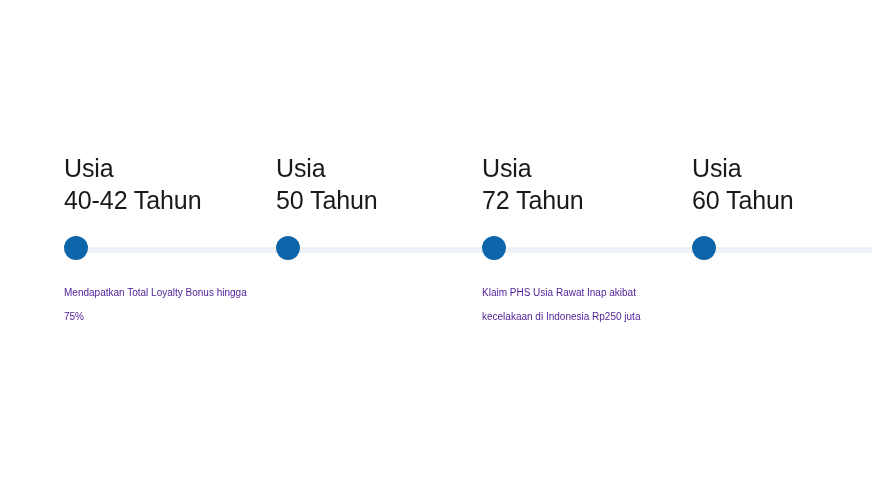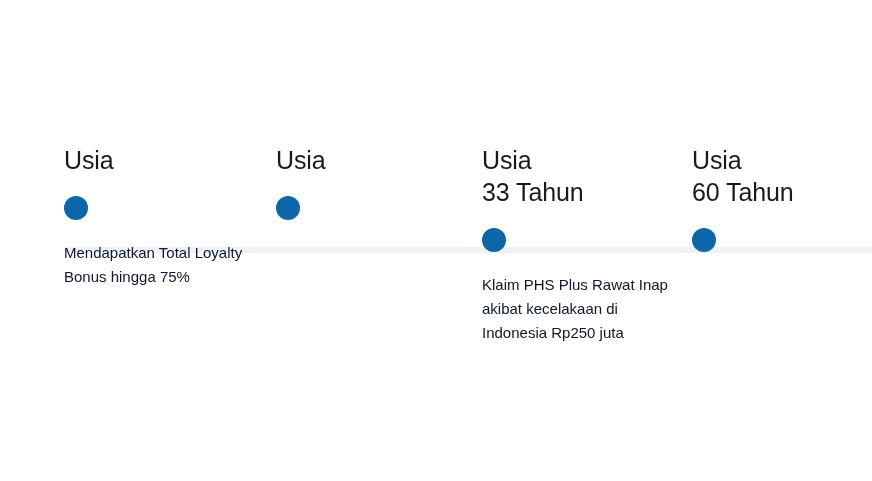--- a/index.html
+++ b/index.html
@@ -33,21 +33,21 @@
     right: 0;
     top: 247px;
     height: 6px;
     background: #eef1f6;
     border-radius: 0px;
   }
 
   
   .milestone {
     position: absolute;
-    top: 144px;
+    top: 152px;
     width: 196px;
   }
 
   .milestone-heading {
     margin: 0;
     padding: 0;
     font-size: 25px;
     line-height: 32px;
     font-weight: 400;
     color: #1a1a1a;
@@ -75,69 +75,71 @@
     height: 24px;
     border-radius: 50%;
     background: #0d66aa;
   }
 
   
   .milestone-desc {
     margin: 0;
     padding: 0;
     margin-top: 15px;
-    font-size: 15px;
+    font-size: 10px;
     line-height: 24px;
     font-weight: 400;
-    color: #0f172a;
+    color: #4c1d95;
     width: 190px;
   }
 
   
   #milestone-0 { left: 64px; }
   #milestone-1 { left: 276px; }
   #milestone-2 { left: 482px; }
   #milestone-3 { left: 692px; }
   #milestone-3 .milestone-desc { width: 180px; }
 </style>
 </head>
 <body>
 
 <div id="timeline-section">
 
   <div id="timeline-track"></div>
 
   <div class="milestone" id="milestone-0">
     <div class="milestone-heading">
       <span class="heading-label">Usia</span>
+      <span class="heading-value">40-42 Tahun</span>
     </div>
     <div class="milestone-dot-row">
       <span class="milestone-dot"></span>
     </div>
     <p class="milestone-desc">Mendapatkan Total Loyalty Bonus hingga 75%</p>
   </div>
 
   <div class="milestone" id="milestone-1">
     <div class="milestone-heading">
       <span class="heading-label">Usia</span>
+      <span class="heading-value">50 Tahun</span>
     </div>
     <div class="milestone-dot-row">
       <span class="milestone-dot"></span>
     </div>
   </div>
 
   <div class="milestone" id="milestone-2">
     <div class="milestone-heading">
       <span class="heading-label">Usia</span>
-      <span class="heading-value">33 Tahun</span>
+      <span class="heading-value">72 Tahun</span>
     </div>
     <div class="milestone-dot-row">
       <span class="milestone-dot"></span>
     </div>
-    <p class="milestone-desc">Klaim PHS Plus Rawat Inap akibat kecelakaan di Indonesia Rp250 juta</p>
+    <p class="milestone-desc">Klaim PHS Usia Rawat Inap akibat kecelakaan di Indonesia Rp250 juta</p>
   </div>
 
   <div class="milestone" id="milestone-3">
     <div class="milestone-heading">
       <span class="heading-label">Usia</span>
       <span class="heading-value">60 Tahun</span>
     </div>
     <div class="milestone-dot-row">
       <span class="milestone-dot"></span>
     </div>

